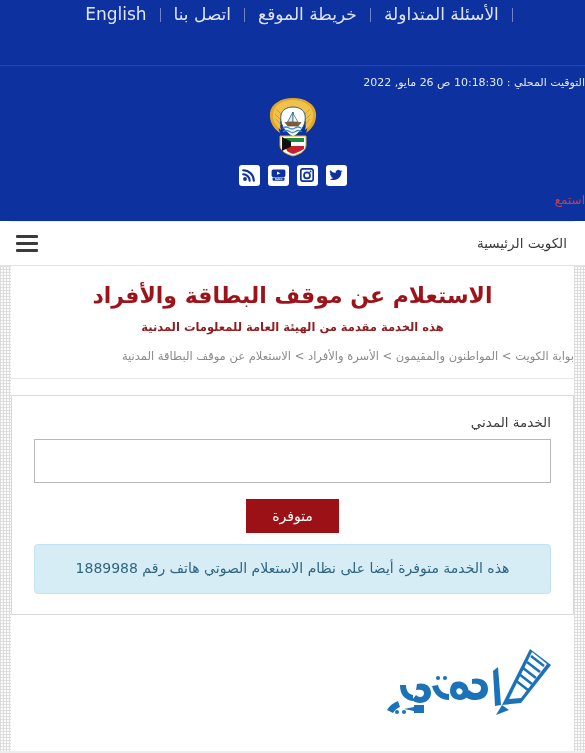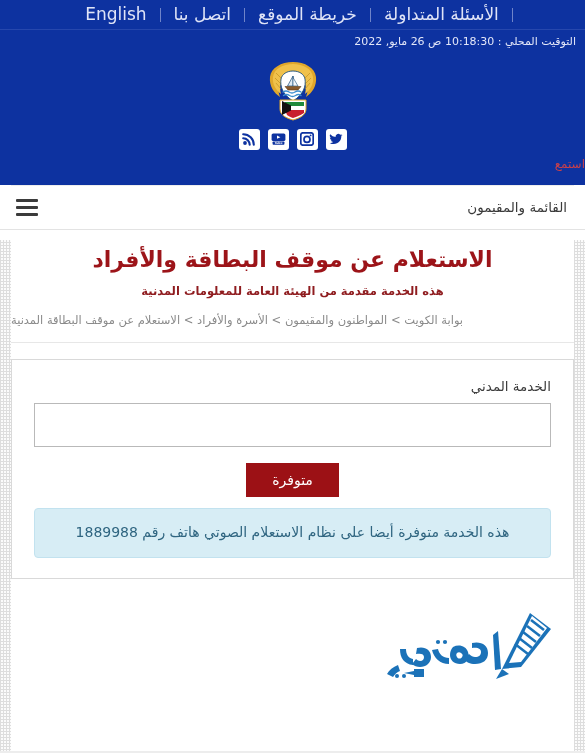--- a/index.html
+++ b/index.html
@@ -70,22 +70,23 @@
     width: 1px;
     height: 14px;
     background: #6f84c9;
     flex: 0 0 1px;
   }
 
   .time-row {
     border-top: 1px solid #2647ad;
     height: 24px;
     display: flex;
-    align-items: center;
-    padding-right: 9px;
+    align-items: flex-end;
+    padding-right: 0;
+    margin-top: 36px;
   }
 
   .time-text {
     color: #e3e7f8;
     font-size: 11px;
     letter-spacing: 0;
     white-space: nowrap;
   }
 
   
@@ -210,21 +211,21 @@
   .page-sub {
     color: #8f1c1f;
     font-size: 11.5px;
     font-weight: bold;
     margin-top: 9px;
   }
 
   .breadcrumb {
     color: #8a8a8a;
     font-size: 11.5px;
-    text-align: left;
+    text-align: right;
     margin-top: 15px;
     padding-bottom: 15px;
     white-space: nowrap;
   }
 
   .rule {
     height: 1px;
     background: #e7e7e7;
     margin: 0 0 16px 0;
   }
@@ -402,21 +403,21 @@
         </svg>
       </span>
     </div>
 
     <div class="listen-row">
       <a class="listen" href="#">استمع</a>
     </div>
   </div>
 
   <div class="navbar">
-    <span class="nav-title">القائمة والمقيمون</span>
+    <span class="nav-title">الكويت الرئيسية</span>
     <span class="hamburger">
       <span></span>
       <span></span>
       <span></span>
     </span>
   </div>
 
   <div class="content">
 
     <div class="title-block">

